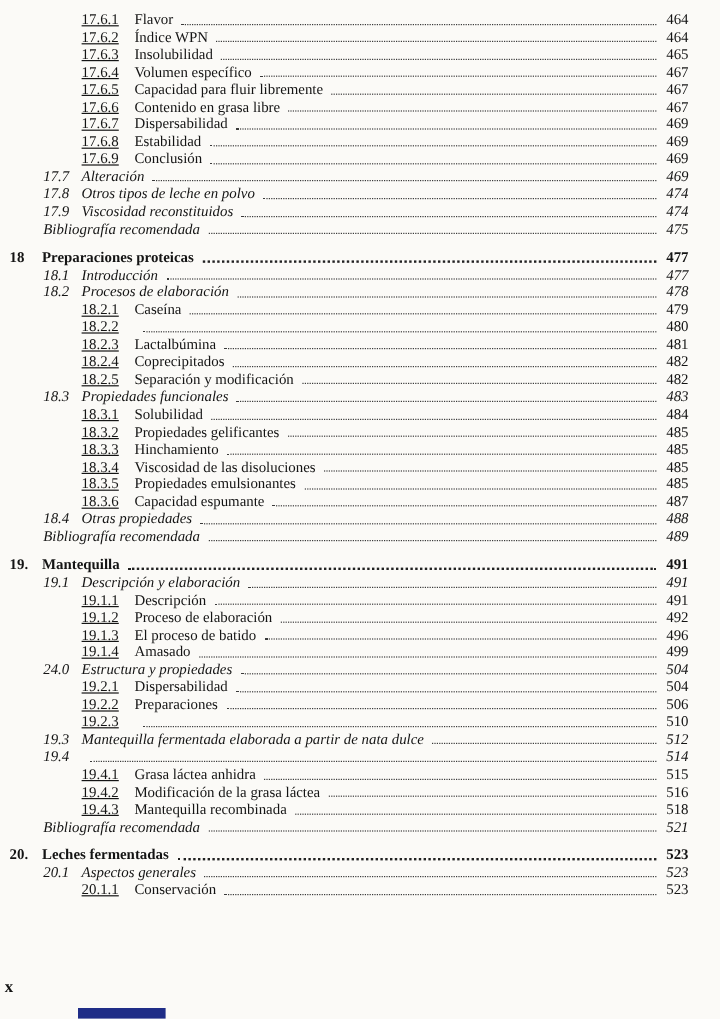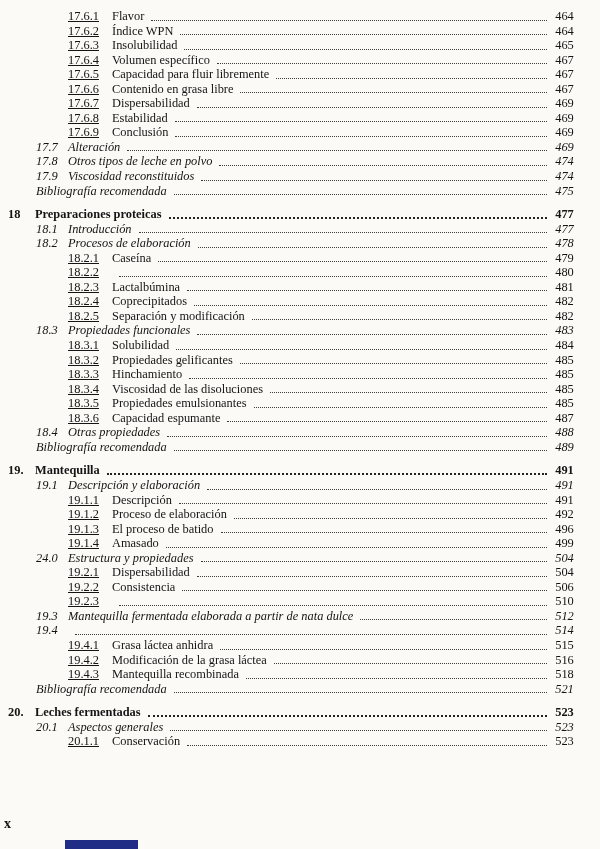--- a/index.html
+++ b/index.html
@@ -285,21 +285,21 @@
         <span class="pagenum">504</span>
       </div>
       <div class="row level-2">
         <span class="num">19.2.1</span>
         <span class="title">Dispersabilidad</span>
         <span class="leader"></span>
         <span class="pagenum">504</span>
       </div>
       <div class="row level-2">
         <span class="num">19.2.2</span>
-        <span class="title">Consistencia</span>
+        <span class="title">Preparaciones</span>
         <span class="leader"></span>
         <span class="pagenum">506</span>
       </div>
       <div class="row level-2">
         <span class="num">19.2.3</span>
         <span class="leader"></span>
         <span class="pagenum">510</span>
       </div>
       <div class="row level-1">
         <span class="num">19.3</span>

